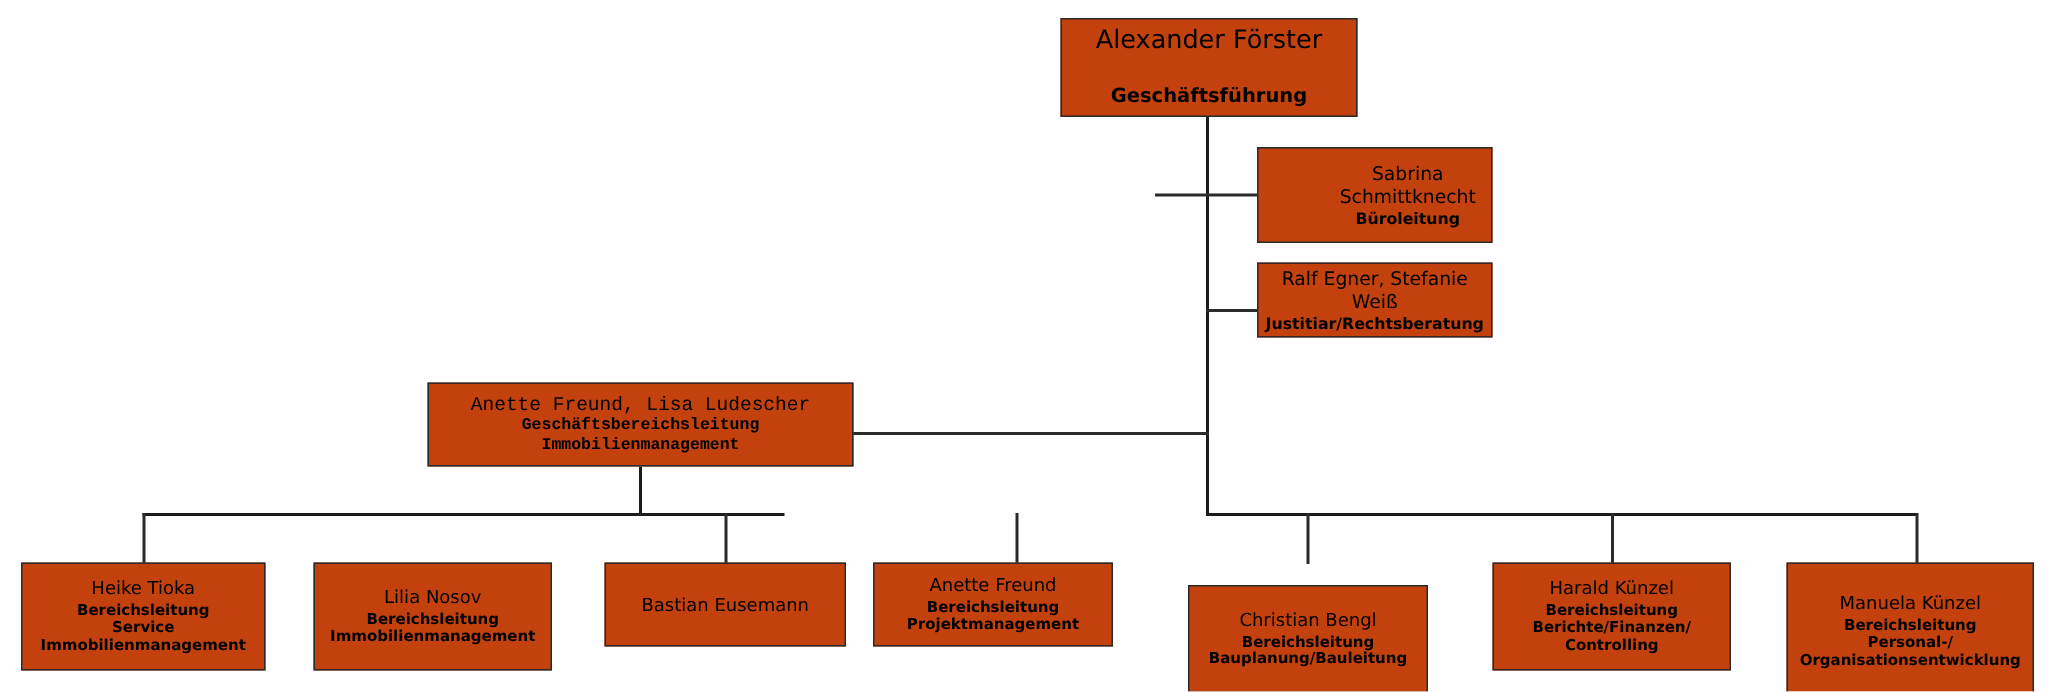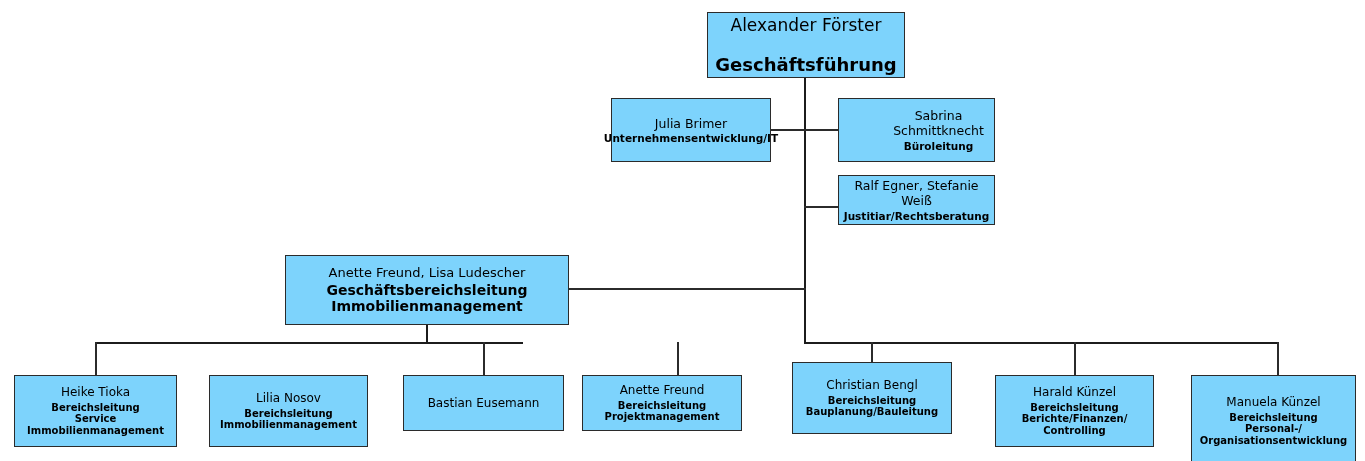--- a/index.html
+++ b/index.html
@@ -10,21 +10,21 @@
   #chart{
     position:relative;
     width:1365px;
     height:461px;
     background:#ffffff;
     overflow:hidden;
   }
   .node{
     position:absolute;
     box-sizing:border-box;
-    background:#7dd3fc;
+    background:#c2410c;
     border:1.5px solid #2b2b2b;
     display:flex;
     flex-direction:column;
     align-items:center;
     justify-content:center;
     text-align:center;
     color:#000000;
     padding:2px 4px;
   }
   .node .person{
@@ -32,25 +32,25 @@
     line-height:1.22;
     white-space:pre-line;
   }
   .node .role{
     font-weight:700;
     line-height:1.18;
     white-space:pre-line;
   }
   
   .t-root .person{font-size:17px;}
-  .t-root .role{font-size:18px;margin-top:19px;}
+  .t-root .role{font-size:13px;margin-top:19px;}
   .t-mid .person{font-size:12.5px;}
   .t-mid .role{font-size:10.5px;margin-top:1px;}
   .t-div .person{font-size:13px;}
-  .t-div .role{font-size:14px;margin-top:1px;}
+  .t-div .role{font-size:11px;margin-top:1px;}
   .t-leaf .person{font-size:12px;}
   .t-leaf .role{font-size:10px;margin-top:2px;}
 
   .conn{
     position:absolute;
     background:#1c1c1c;
   }
   .conn.v{width:2px;}
   .conn.h{height:2px;}
   .conn.thin.v{width:1.5px;background:#2b2b2b;}
@@ -80,36 +80,32 @@
   <div class="conn h" style="left:804px;top:342px;width:474px;"></div>
   <div class="conn thin v" style="left:871px;top:342px;height:34px;"></div>
   <div class="conn thin v" style="left:1074px;top:342px;height:34px;"></div>
   <div class="conn thin v" style="left:1277px;top:342px;height:34px;"></div>
 
   <div class="node t-root" style="left:707px;top:12px;width:198px;height:66px;">
     <div class="person">Alexander Förster</div>
     <div class="role">Geschäftsführung</div>
   </div>
 
-  <div class="node t-mid" style="left:611px;top:98px;width:160px;height:64px;">
-    <div class="person">Julia Brimer</div>
-    <div class="role">Unternehmensentwicklung/IT</div>
-  </div>
 
   <div class="node t-mid" style="left:838px;top:98px;width:157px;height:64px;padding-left:48px;">
     <div class="person">Sabrina Schmittknecht</div>
     <div class="role">Büroleitung</div>
   </div>
 
   <div class="node t-mid" style="left:838px;top:175px;width:157px;height:50px;">
     <div class="person">Ralf Egner, Stefanie Weiß</div>
     <div class="role">Justitiar/Rechtsberatung</div>
   </div>
 
-  <div class="node t-div" style="left:285px;top:255px;width:284px;height:70px;">
+  <div class="node t-div" style="left:285px;top:255px;width:284px;height:56px;font-family:Liberation Mono, monospace;">
     <div class="person">Anette Freund, Lisa Ludescher</div>
     <div class="role">Geschäftsbereichsleitung Immobilienmanagement</div>
   </div>
 
   <div class="node t-leaf" style="left:14px;top:375px;width:163px;height:72px;">
     <div class="person">Heike Tioka</div>
     <div class="role">Bereichsleitung
 Service
 Immobilienmanagement</div>
   </div>
@@ -123,21 +119,21 @@
   <div class="node t-leaf" style="left:403px;top:375px;width:161px;height:56px;">
     <div class="person">Bastian Eusemann</div>
   </div>
 
   <div class="node t-leaf" style="left:582px;top:375px;width:160px;height:56px;">
     <div class="person">Anette Freund</div>
     <div class="role">Bereichsleitung
 Projektmanagement</div>
   </div>
 
-  <div class="node t-leaf" style="left:792px;top:362px;width:160px;height:72px;">
+  <div class="node t-leaf" style="left:792px;top:390px;width:160px;height:72px;">
     <div class="person">Christian Bengl</div>
     <div class="role">Bereichsleitung
 Bauplanung/Bauleitung</div>
   </div>
 
   <div class="node t-leaf" style="left:995px;top:375px;width:159px;height:72px;">
     <div class="person">Harald Künzel</div>
     <div class="role">Bereichsleitung
 Berichte/Finanzen/
 Controlling</div>

